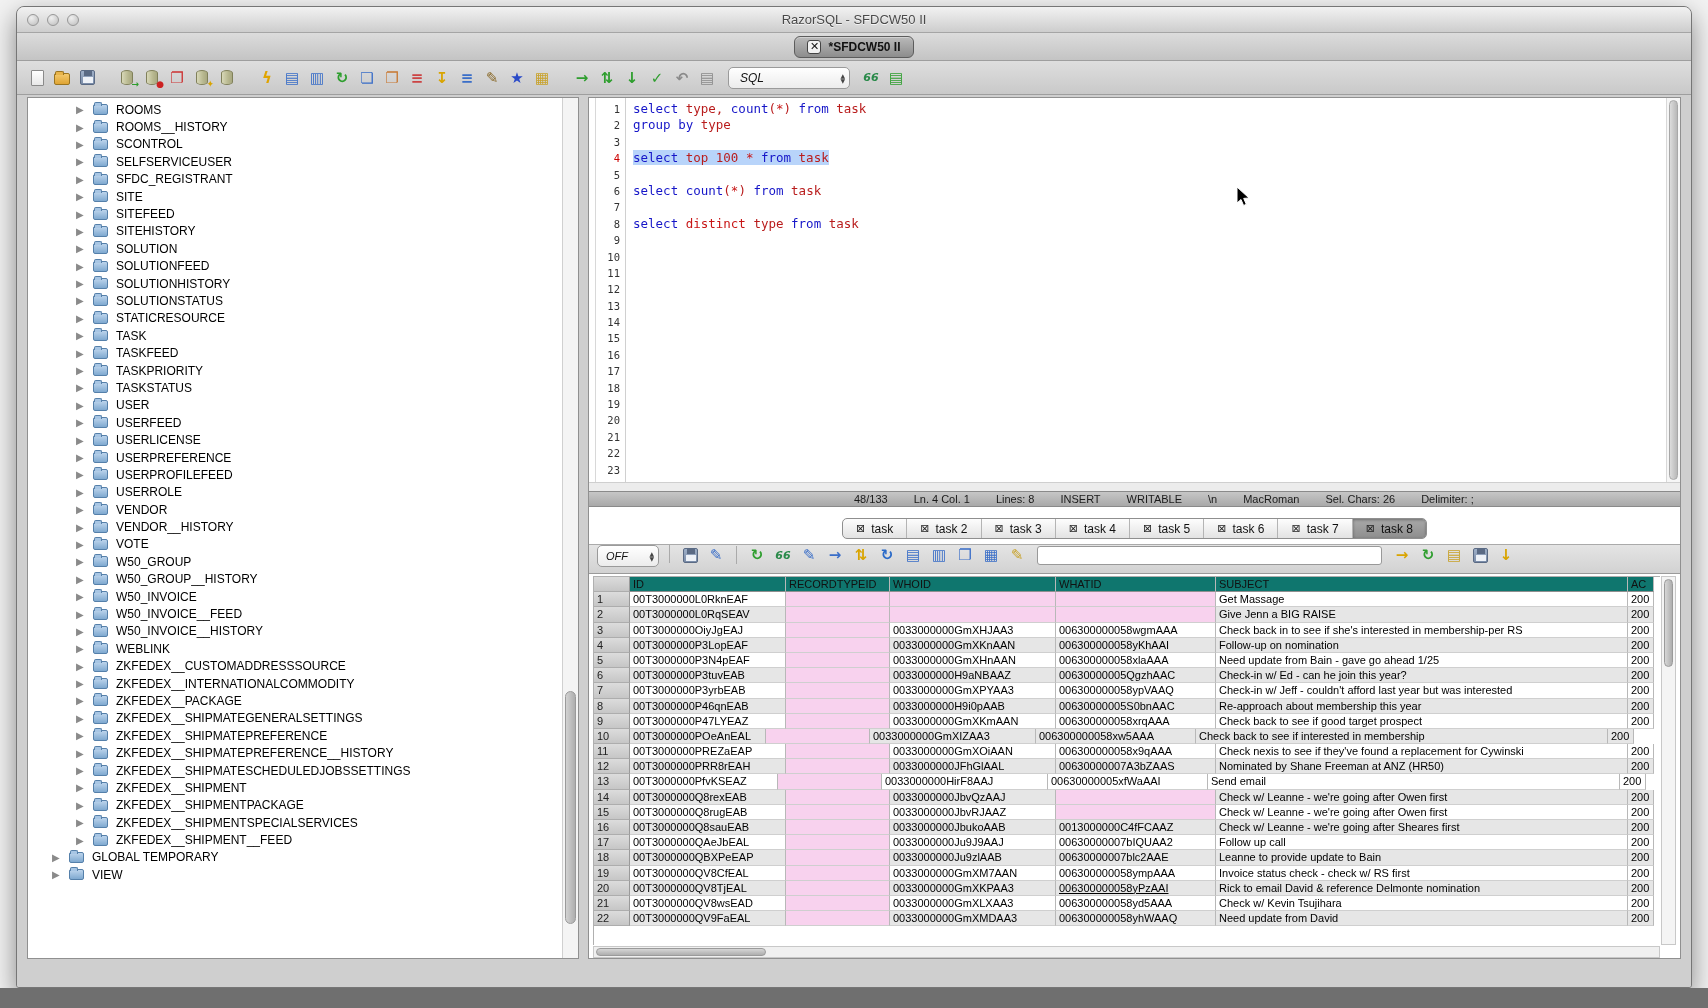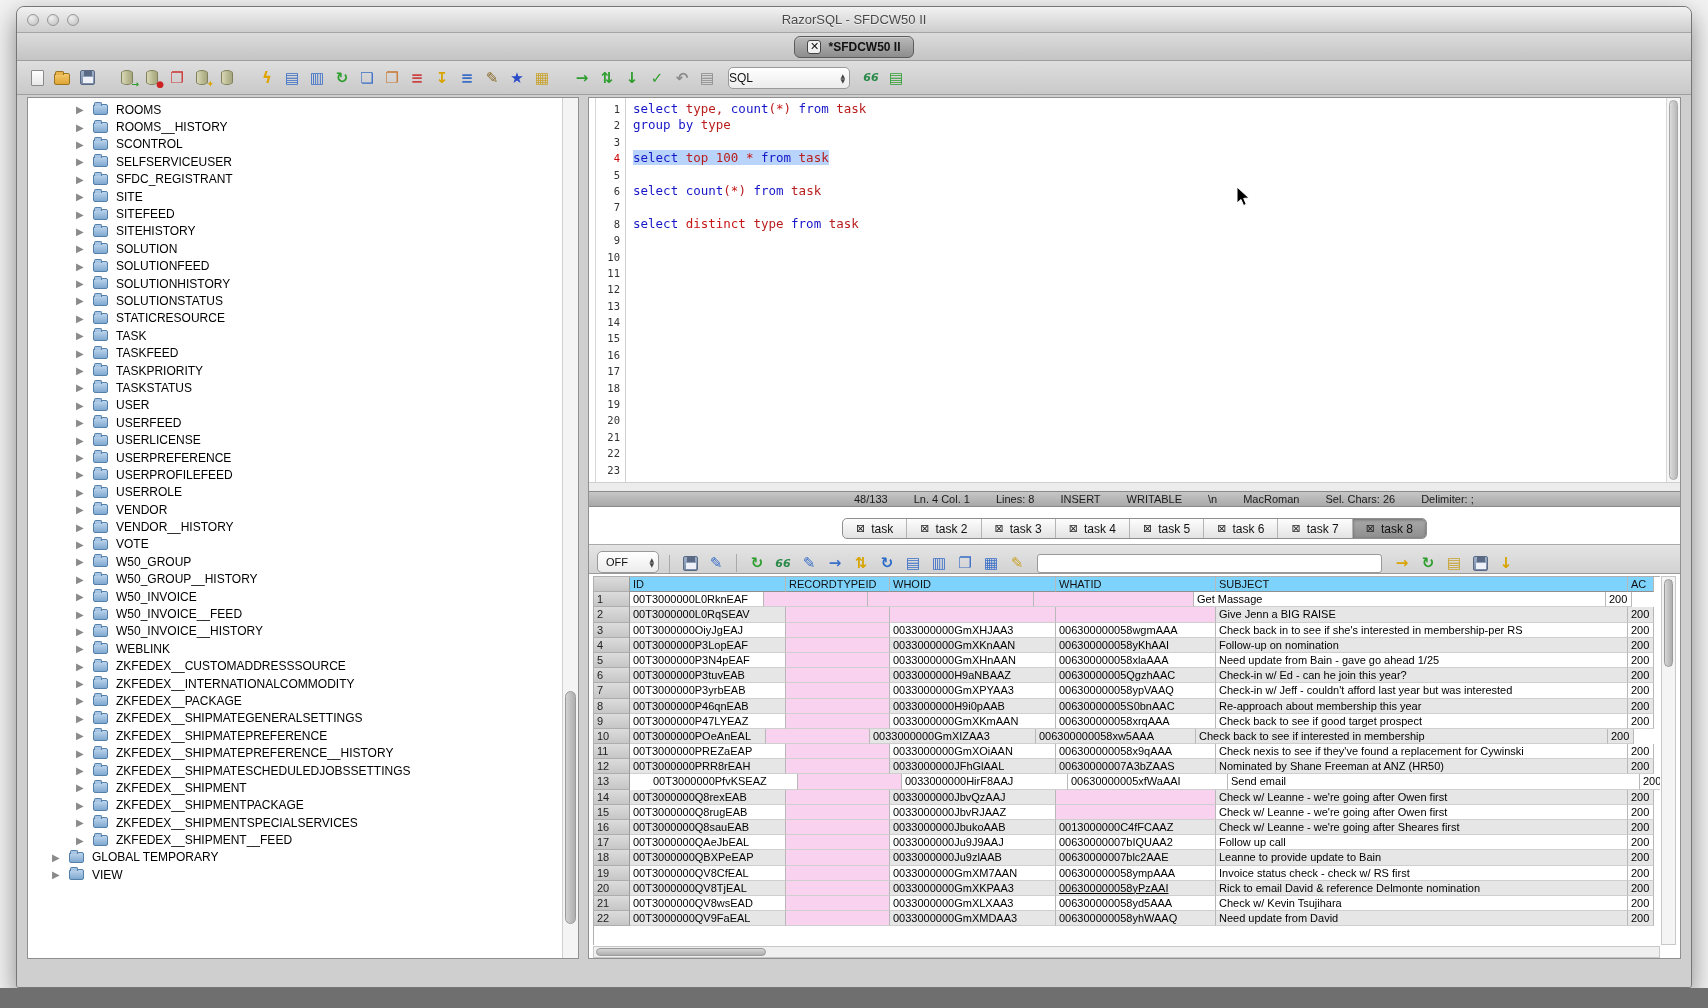--- a/index.html
+++ b/index.html
@@ -32,21 +32,21 @@
     font-family:"DejaVu Sans",sans-serif;font-size:15px;font-weight:bold;position:relative;cursor:default;}
   .icon .badge{position:absolute;right:-2px;bottom:-1px;font-size:9px;line-height:9px;}
   .ic-page{width:13px;height:16px;background:linear-gradient(#fff,#e8e8e8);border:1px solid #8a8a8a;border-radius:1px;}
   .ic-folder{width:16px;height:12px;background:linear-gradient(#f3c96d,#dfa433);border:1px solid #9a7420;border-radius:2px;position:relative;margin-top:3px;}
   .ic-folder:before{content:"";position:absolute;left:0;top:-3px;width:7px;height:3px;background:#e8b44a;border:1px solid #9a7420;border-bottom:none;border-radius:2px 2px 0 0;}
   .ic-floppy{width:15px;height:15px;background:linear-gradient(#9fb0c8,#7a8ca8);border:1px solid #5a6a84;border-radius:2px;position:relative;}
   .ic-floppy:before{content:"";position:absolute;left:3px;top:0;width:8px;height:5px;background:#5a6a84;}
   .ic-floppy:after{content:"";position:absolute;left:2px;bottom:1px;width:10px;height:6px;background:#eef2f8;}
   .ic-cyl{width:12px;height:15px;background:linear-gradient(90deg,#d8d8b8,#b8b890 60%,#a8a880);border:1px solid #80805a;border-radius:6px/3px;}
   .combo{height:22px;background:linear-gradient(#fff,#ececec);border:1px solid #9a9a9a;border-radius:5px;
-    display:flex;align-items:center;padding:0 4px 0 0;gap:8px;}
+    display:flex;align-items:center;padding:0 4px 0 11px;gap:8px;font-style:italic;}
   .combo .stepper{display:flex;flex-direction:column;font-size:6px;line-height:5px;color:#444;
     font-family:"DejaVu Sans",sans-serif;}
   .combo-label{font-size:12px;color:#111;}
   
   .content{flex:1;display:flex;padding:2px 10px 28px 10px;background:#cfcfcf;min-height:0;}
   .tree-panel{width:552px;background:#fff;border:1px solid #909090;position:relative;flex:none;overflow:hidden;}
   .tree-list{position:absolute;left:0;top:3px;right:17px;}
   .tree-row{height:17.4px;display:flex;align-items:center;font-size:12px;color:#000;}
   .tree-row.inner{padding-left:48px;}
   .tree-row.outer{padding-left:24px;}
@@ -78,33 +78,33 @@
   .spacer-row{height:11px;flex:none;background:#fff;}
   .tabs-row{height:26px;flex:none;background:#fff;display:flex;justify-content:center;}
   .seg{display:flex;height:21px;border:1px solid #8f8f8f;border-radius:5px;overflow:hidden;
     background:linear-gradient(#fdfdfd,#e3e3e3);}
   .seg-tab{display:flex;align-items:center;gap:6px;padding:0 13px;font-size:12px;color:#111;
     border-left:1px solid #b4b4b4;cursor:default;}
   .seg-tab:first-child{border-left:none;}
   .seg-tab .xbox{font-family:"DejaVu Sans",sans-serif;font-size:11px;color:#222;}
   .seg-tab.active{background:linear-gradient(#a9a9a9,#8e8e8e);box-shadow:inset 0 1px 3px rgba(0,0,0,.35);}
   .results-toolbar{height:30px;flex:none;background:linear-gradient(#e4e4e4,#d2d2d2);
-    border-top:1px solid #aaa;border-bottom:1px solid #9a9a9a;display:flex;align-items:flex-end;
+    border-top:1px solid #aaa;border-bottom:1px solid #9a9a9a;display:flex;align-items:flex-start;
     padding:0 8px;gap:6px;}
   .rsep{width:1px;height:18px;background:#aaa;margin:0 4px;}
   .search-input{width:345px;height:19px;border:1px solid #999;border-radius:3px;background:#fff;
     font-size:11px;padding:0 5px;margin:0 4px;}
   
   .table-wrap{flex:1;position:relative;overflow:hidden;min-height:0;padding:2px 0 0 4px;}
   .grid{position:absolute;left:4px;top:2px;right:20px;bottom:13px;overflow:hidden;
     border-left:1px solid #b0b0b0;border-top:1px solid #b0b0b0;}
   .grow{display:flex;height:15.2px;}
   .gcell{flex:none;border-right:1px solid #b8b8b8;border-bottom:1px solid #cfcfcf;
     font-size:11px;line-height:14px;padding:0 3px;white-space:nowrap;overflow:hidden;color:#000;}
-  .ghead .gcell{background:#7dd3fc;border-bottom:1px solid #8f8f8f;color:#111;}
+  .ghead .gcell{background:#0f766e;border-bottom:1px solid #8f8f8f;color:#111;}
   .grow.even .gcell{background:#e6e6e6;}
   .grow.odd .gcell{background:#fff;}
   .gcell.rn{background:linear-gradient(#dcdcdc,#c6c6c6)!important;border-right:1px solid #9a9a9a;
     border-bottom:1px solid #adadad;color:#222;}
   .gcell.nullv{background:#f8d2ee!important;}
   .tbl-vscroll{position:absolute;right:4px;top:2px;bottom:13px;width:15px;background:#f4f4f4;border:1px solid #c8c8c8;}
   .tbl-vthumb{position:absolute;left:2px;top:2px;width:9px;height:88px;border-radius:5px;
     background:linear-gradient(90deg,#d6d6d6,#aeaeae);border:1px solid #9a9a9a;}
   .tbl-hscroll{position:absolute;left:4px;right:20px;bottom:0;height:12px;background:#f0f0f0;border:1px solid #c8c8c8;}
   .tbl-hthumb{position:absolute;left:2px;top:1px;width:170px;height:8px;border-radius:4px;
@@ -565,21 +565,21 @@
               <div class="gcell rn" style="width: 36px;"></div>
               <div class="gcell" style="width: 156px;">ID</div>
               <div class="gcell" style="width: 104px;">RECORDTYPEID</div>
               <div class="gcell" style="width: 166px;">WHOID</div>
               <div class="gcell" style="width: 160px;">WHATID</div>
               <div class="gcell" style="width: 412px;">SUBJECT</div>
               <div class="gcell" style="width: 26px;">AC</div>
             </div>
             <div class="grow odd">
               <div class="gcell rn" style="width: 36px;">1</div>
-              <div class="gcell" style="width: 134px;">00T3000000L0RknEAF</div>
+              <div class="gcell" style="width: 156px;">00T3000000L0RknEAF</div>
               <div class="gcell nullv" style="width: 104px;"></div>
               <div class="gcell nullv" style="width: 166px;"></div>
               <div class="gcell nullv" style="width: 160px;"></div>
               <div class="gcell" style="width: 412px;">Get Massage</div>
               <div class="gcell" style="width: 26px;">200</div>
             </div>
             <div class="grow even">
               <div class="gcell rn" style="width: 36px;">2</div>
               <div class="gcell" style="width: 156px;">00T3000000L0RqSEAV</div>
               <div class="gcell nullv" style="width: 104px;"></div>
@@ -673,21 +673,21 @@
               <div class="gcell rn" style="width: 36px;">12</div>
               <div class="gcell" style="width: 156px;">00T3000000PRR8rEAH</div>
               <div class="gcell nullv" style="width: 104px;"></div>
               <div class="gcell" style="width: 166px;">0033000000JFhGlAAL</div>
               <div class="gcell" style="width: 160px;">00630000007A3bZAAS</div>
               <div class="gcell" style="width: 412px;">Nominated by Shane Freeman at ANZ (HR50)</div>
               <div class="gcell" style="width: 26px;">200</div>
             </div>
             <div class="grow odd">
               <div class="gcell rn" style="width: 36px;">13</div>
-              <div class="gcell" style="width: 148px; margin-left: 20px;">00T3000000PfvKSEAZ</div>
+              <div class="gcell" style="width: 148px;">00T3000000PfvKSEAZ</div>
               <div class="gcell nullv" style="width: 104px;"></div>
               <div class="gcell" style="width: 166px;">0033000000HirF8AAJ</div>
               <div class="gcell" style="width: 160px;">00630000005xfWaAAI</div>
               <div class="gcell" style="width: 412px;">Send email</div>
               <div class="gcell" style="width: 26px;">200</div>
             </div>
             <div class="grow even">
               <div class="gcell rn" style="width: 36px;">14</div>
               <div class="gcell" style="width: 156px;">00T3000000Q8rexEAB</div>
               <div class="gcell nullv" style="width: 104px;"></div>

